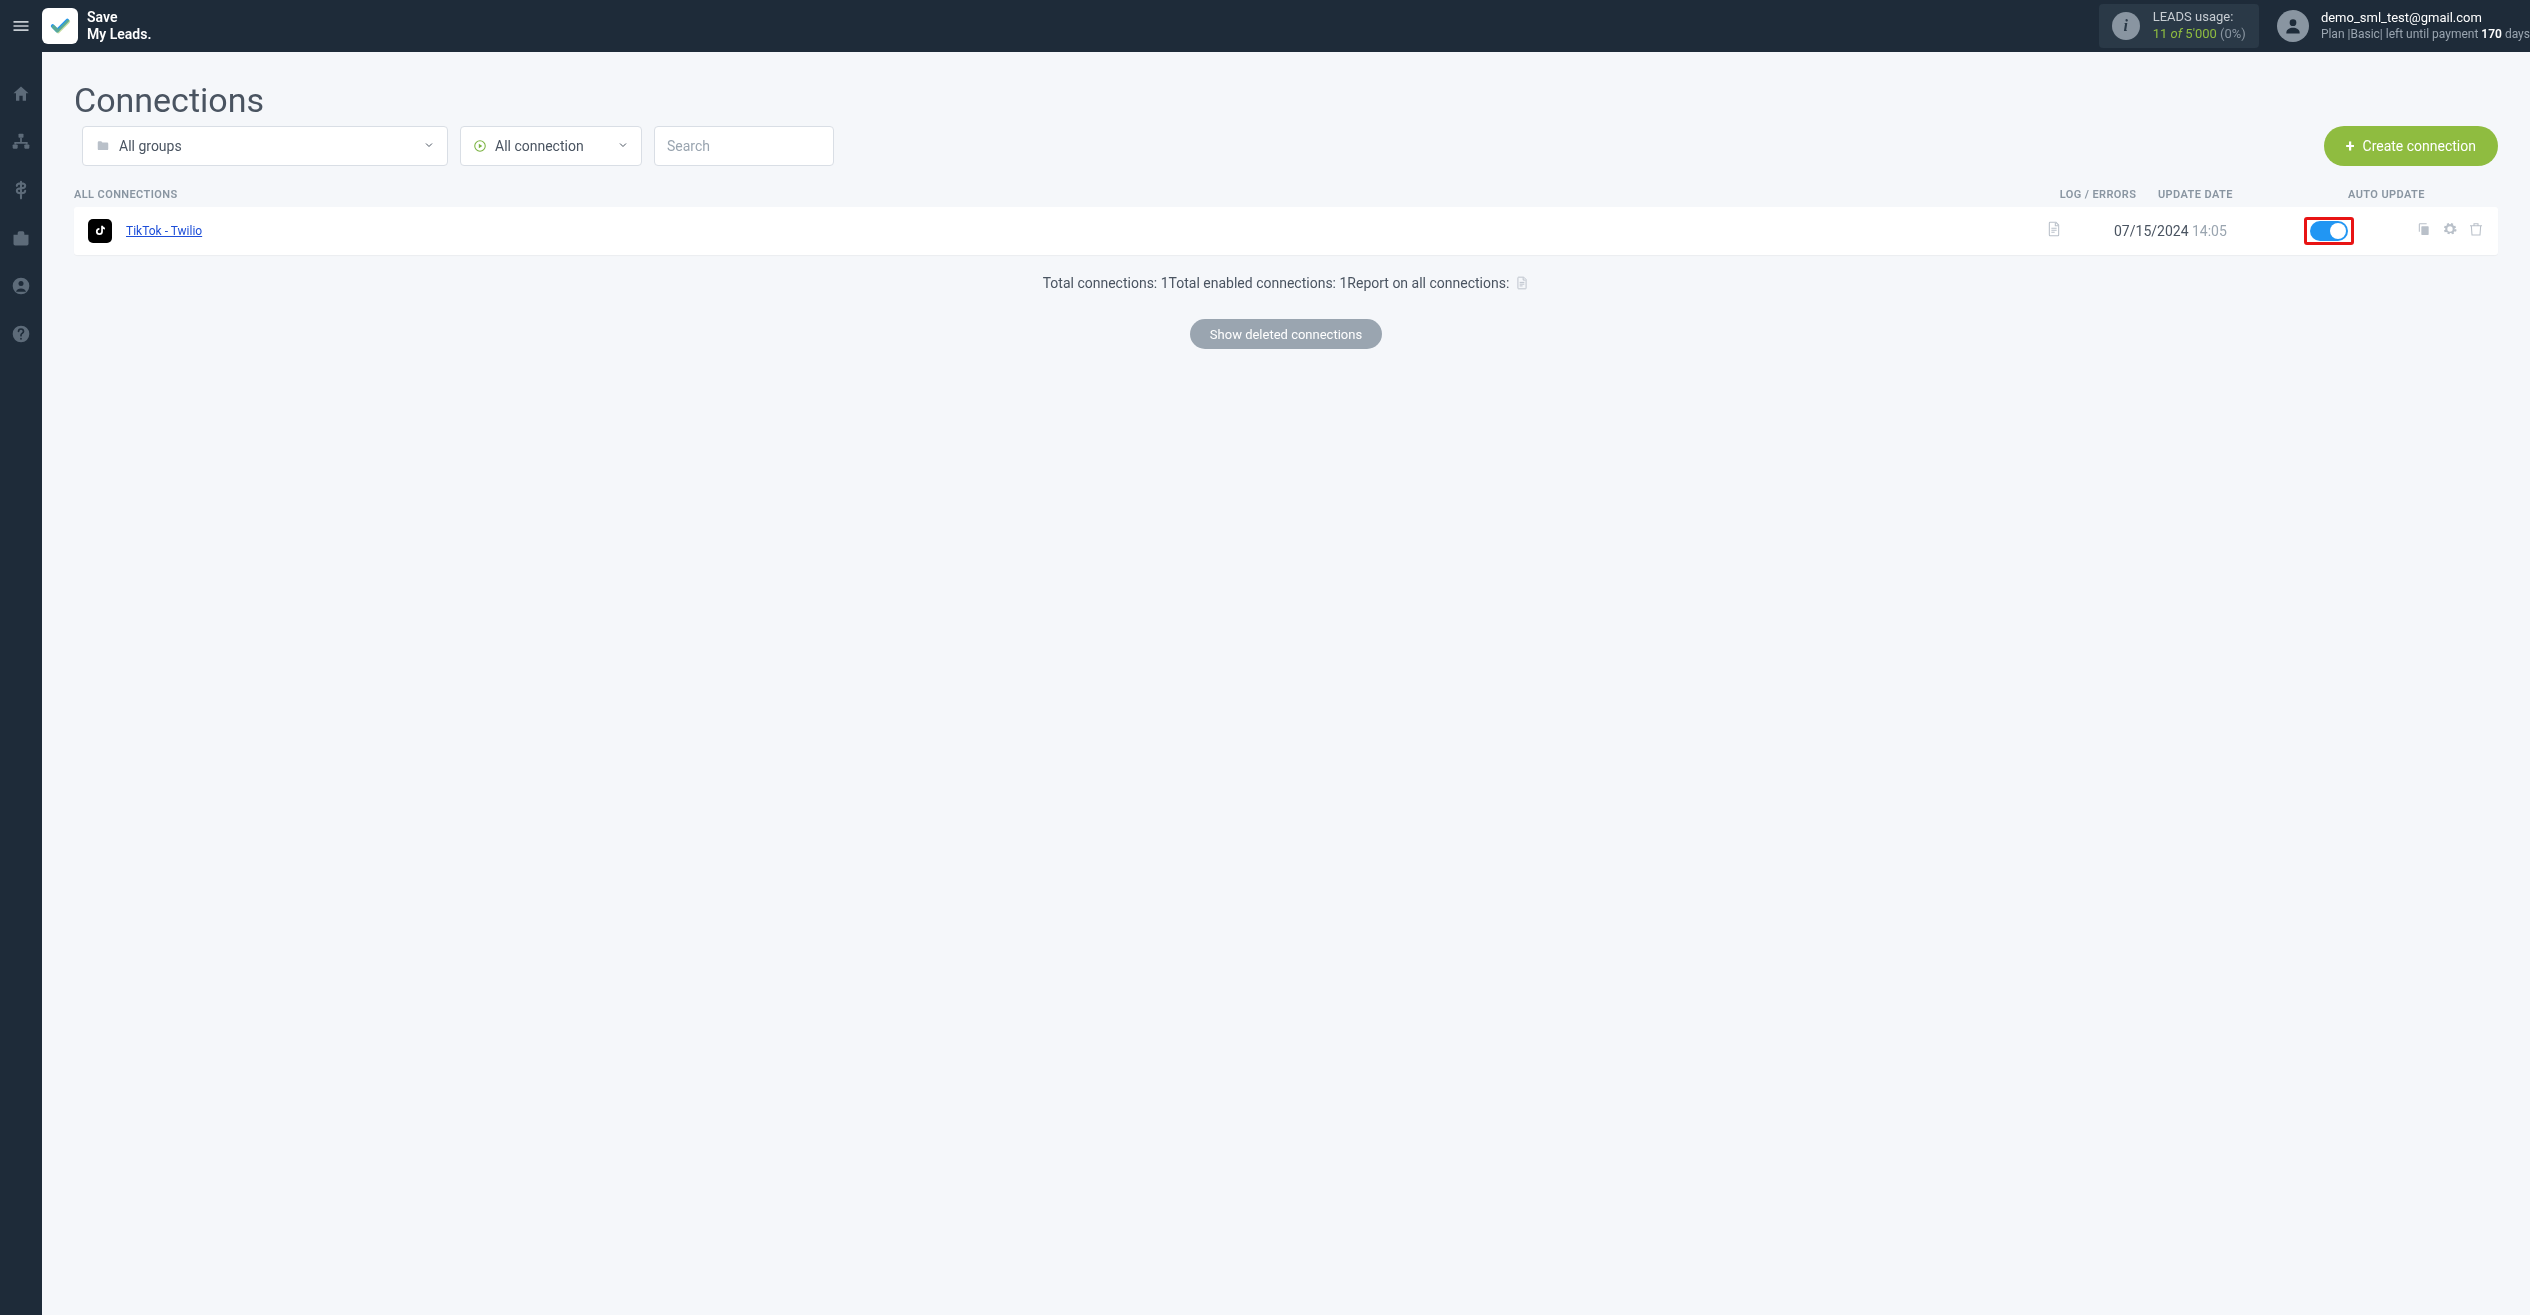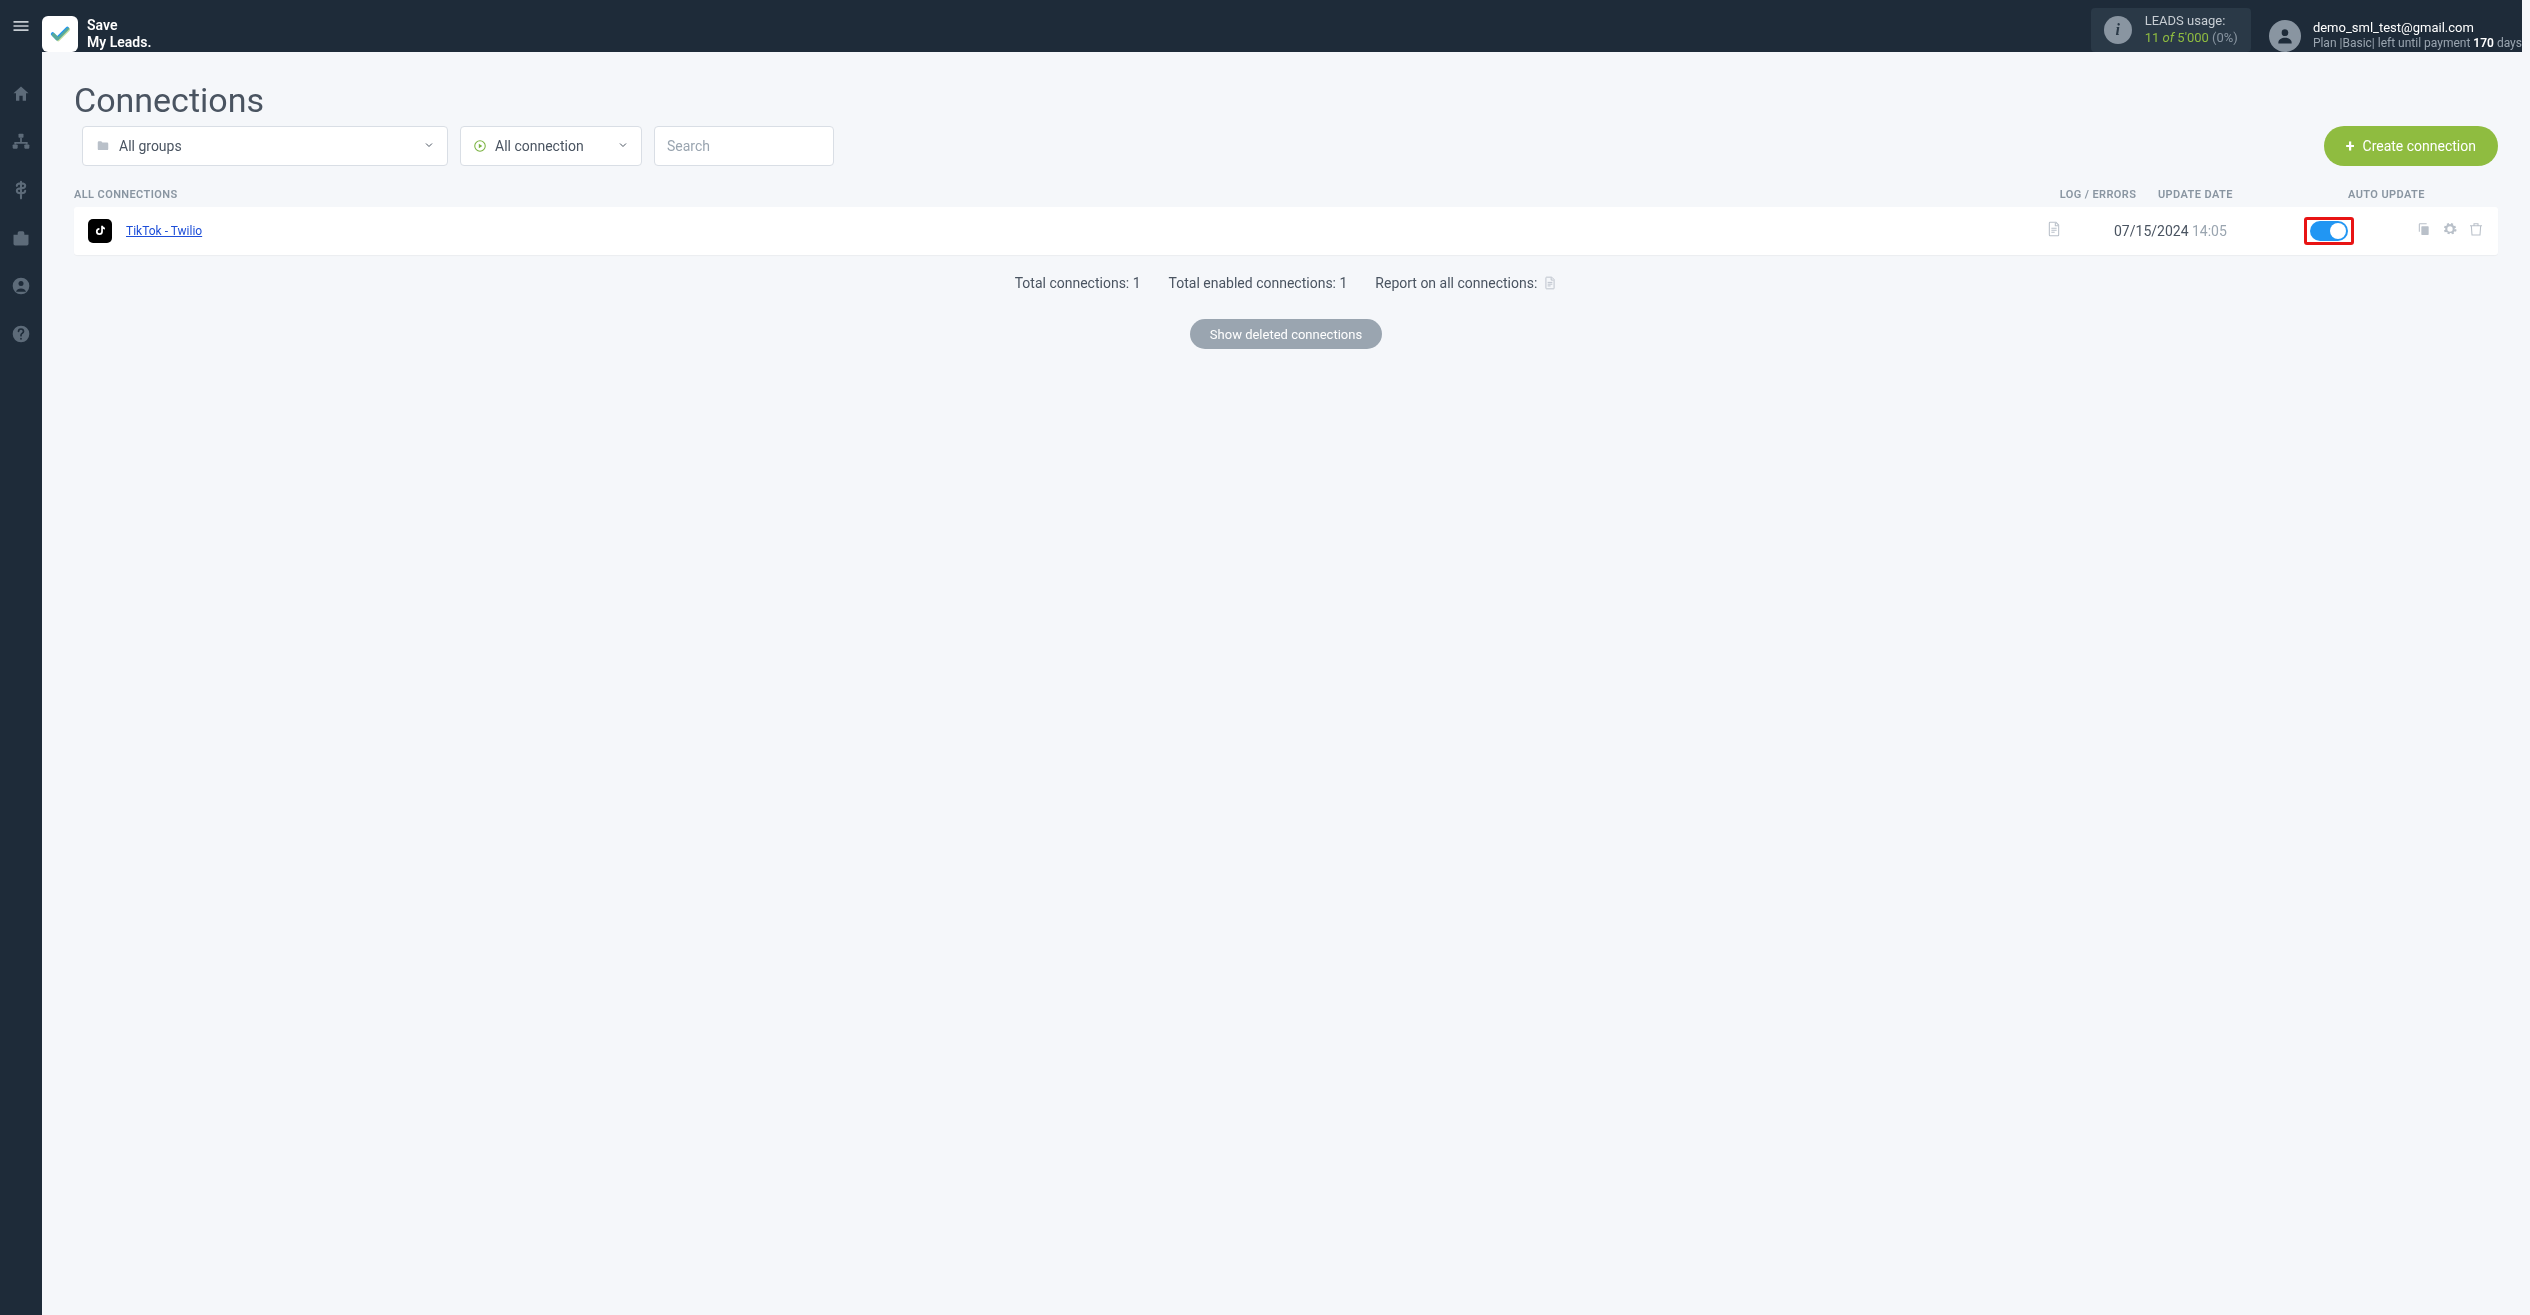--- a/index.html
+++ b/index.html
@@ -1,20 +1,20 @@
 <!DOCTYPE html>
 <html><head>
 <meta charset="utf-8">
 <style>
 * { margin:0; padding:0; box-sizing:border-box; font-family:-apple-system,BlinkMacSystemFont,"Segoe UI",Roboto,Arial,sans-serif; }
 html,body { width:100%; height:100%; }
 body { background:#f5f7fa; overflow:hidden; }
 
 
-.topbar { position:fixed; top:0; left:0; right:8px; height:52px; background:#1e2b39; display:flex; align-items:flex-end; padding:0 0 0 0; color:#fff; z-index:100; }
+.topbar { position:fixed; top:0; left:0; right:0; height:52px; background:#1e2b39; display:flex; align-items:center; padding:0 0 0 0; color:#fff; z-index:100; }
 .topbar .menu-btn { width:42px; height:52px; display:flex; align-items:center; justify-content:center; cursor:pointer; }
 .topbar .menu-btn svg { width:20px; height:20px; fill:#c7cdd3; }
 .topbar .logo-box { width:36px; height:36px; background:#fff; border-radius:6px; display:flex; align-items:center; justify-content:center; margin-right:9px; }
 .topbar .brand { display:flex; align-items:center; }
 .topbar .brand-text { font-size:14px; line-height:1.2; font-weight:600; color:#fff; }
 .topbar .spacer { flex:1; }
 .topbar .leads-usage { background:#2a3947; border-radius:4px; padding:5px 13px; display:flex; align-items:center; gap:13px; margin-right:18px; }
 .topbar .leads-usage .info-ico { width:28px; height:28px; border-radius:50%; background:#8995a1; display:flex; align-items:center; justify-content:center; color:#2a3947; font-weight:bold; font-size:16px; font-family:Georgia,serif; font-style:italic; }
 .topbar .leads-usage .lu-text { font-size:13px; line-height:1.3; color:#c7cdd3; }
 .topbar .leads-usage .lu-count { color:#8fbc40; }
@@ -72,21 +72,21 @@
 .conn-row .log-ico svg { width:16px; height:18px; fill:#b9c0c9; }
 .conn-row .date { width:190px; font-size:14px; color:#4a5461; padding-left:10px; }
 .conn-row .date .time { color:#9aa5b0; }
 .conn-row .auto-col { width:82px; display:flex; align-items:center; padding-left:10px; }
 .toggle-highlight { border:3px solid #e81414; padding:1px 3px; border-radius:3px; display:inline-flex; }
 .toggle { width:38px; height:20px; background:#2196f3; border-radius:10px; position:relative; cursor:pointer; }
 .toggle .knob { position:absolute; right:2px; top:2px; width:16px; height:16px; background:#fff; border-radius:50%; }
 .row-actions { display:flex; gap:10px; margin-left:40px; }
 .row-actions svg { width:16px; height:16px; fill:#b9c0c9; cursor:pointer; }
 
-.summary { display:flex; gap:28px; justify-content:center; margin-top:20px; font-size:14px; color:#4a5461; align-items:center;text-align:right; }
+.summary { display:flex; justify-content:center; margin-top:20px; font-size:14px; color:#4a5461; align-items:center;text-align:right; }
 .summary .report { display:flex; align-items:center; gap:6px; }
 .summary .report svg { width:14px; height:16px; fill:#b9c0c9; }
 
 .show-deleted { display:flex; justify-content:center; margin-top:28px; }
 .show-deleted button { background:#9aa5b0; color:#fff; border:none; border-radius:18px; height:30px; padding:0 20px; font-size:13px; cursor:pointer; }
 </style>
 </head>
 <body>
 
 <div class="topbar">

